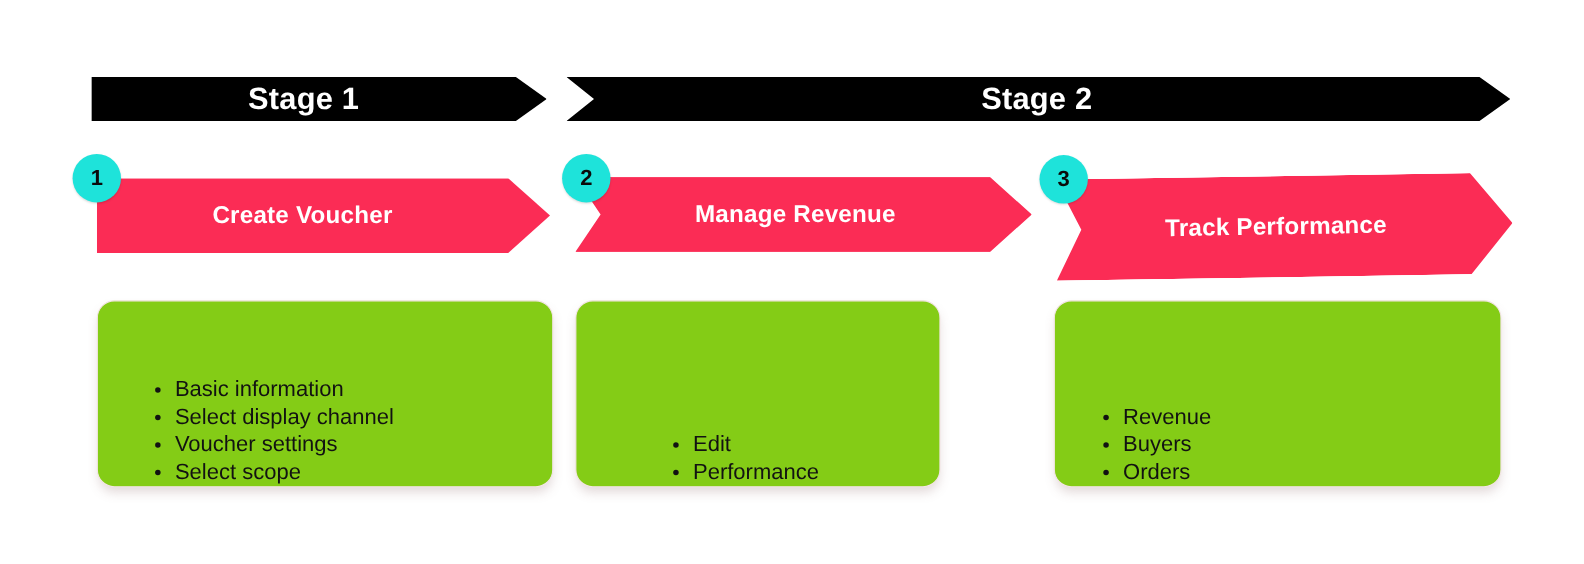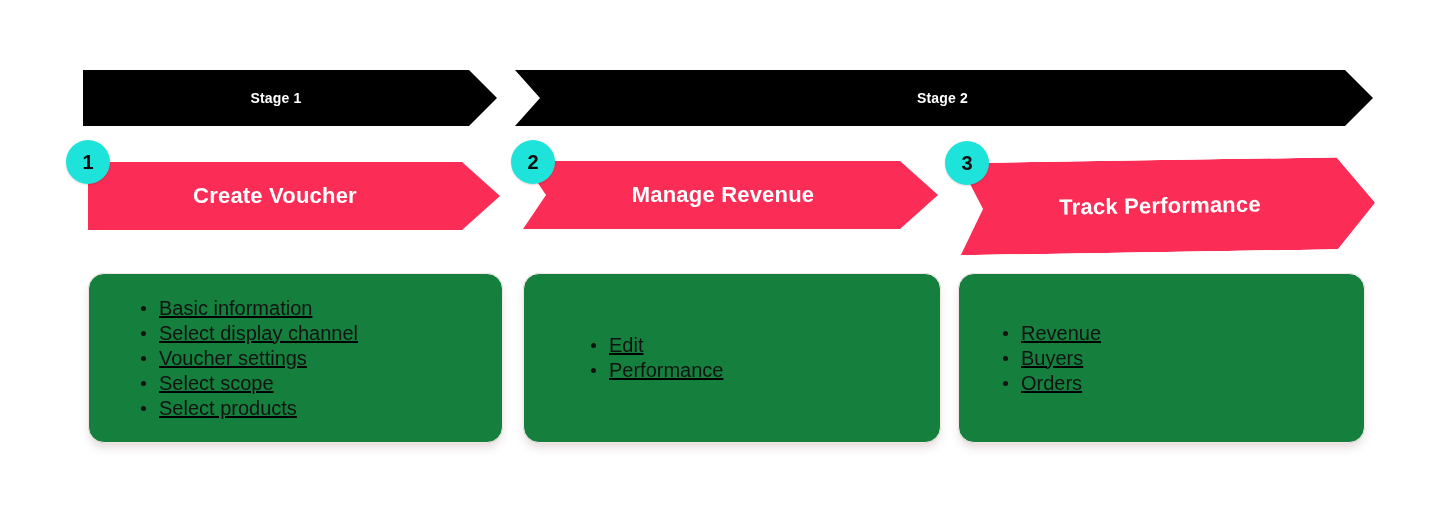--- a/index.html
+++ b/index.html
@@ -12,27 +12,27 @@
     position: relative;
     width: 1440px;
     height: 513px;
     background: #ffffff;
     overflow: hidden;
   }
 
   
   .banner {
     position: absolute;
-    height: 56px;
+    height: 40px;
     background: #000000;
     display: flex;
     align-items: center;
     justify-content: center;
     color: #ffffff;
-    font-size: 14px;
+    font-size: 28px;
     font-weight: 700;
     letter-spacing: 0.2px;
   }
   .banner-1 {
     left: 83px; top: 70px; width: 414px;
     clip-path: polygon(0 0, calc(100% - 28px) 0, 100% 50%, calc(100% - 28px) 100%, 0 100%);
     padding-right: 28px; box-sizing: border-box;
   }
   .banner-2 {
     left: 515px; top: 70px; width: 858px;
@@ -86,32 +86,31 @@
   }
   .badge-1 { left: 66px;  top: 140px; }
   .badge-2 { left: 511px; top: 140px; }
   .badge-3 { left: 945px; top: 141px; }
 
   
   .card {
     position: absolute;
     top: 273px;
     height: 170px;
-    background: #15803d;
+    background: #84cc16;
     border: 1px solid #F3E5E5;
     border-radius: 16px;
     box-shadow: 0 6px 10px -2px rgba(140, 100, 100, 0.25);
     box-sizing: border-box;
     display: flex;
     flex-direction: column;
-    justify-content: center;
-    text-decoration: underline;
+    justify-content: flex-end;
   }
   .card-1 { left: 88px;  width: 415px; padding-left: 52px; }
-  .card-2 { left: 523px; width: 418px; padding-left: 67px; }
+  .card-2 { left: 523px; width: 332px; padding-left: 88px; }
   .card-3 { left: 958px; width: 407px; padding-left: 44px; }
 
   .card ul {
     margin: 0;
     padding: 0;
     list-style: none;
   }
   .card li {
     position: relative;
     color: #121212;
@@ -162,21 +161,20 @@
   <div class="badge badge-3">
     <span>3</span>
   </div>
 
   <div class="card card-1">
     <ul>
       <li>Basic information</li>
       <li>Select display channel</li>
       <li>Voucher settings</li>
       <li>Select scope</li>
-      <li>Select products</li>
     </ul>
   </div>
   <div class="card card-2">
     <ul>
       <li>Edit</li>
       <li>Performance</li>
     </ul>
   </div>
   <div class="card card-3">
     <ul>

